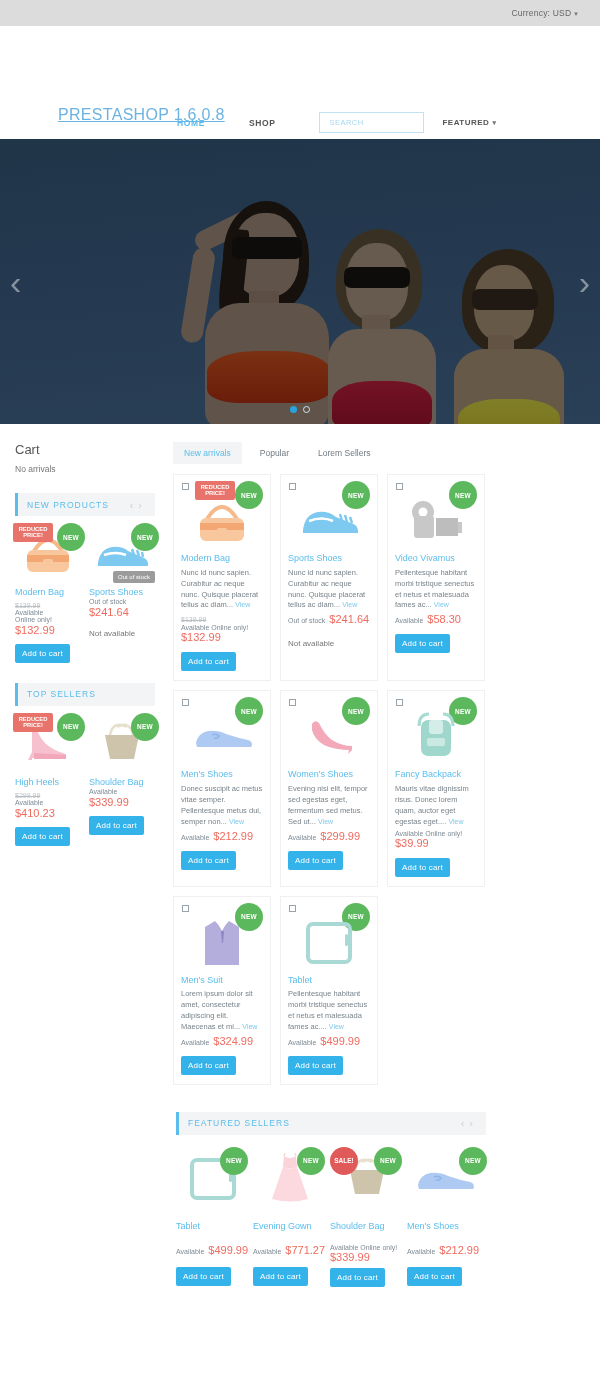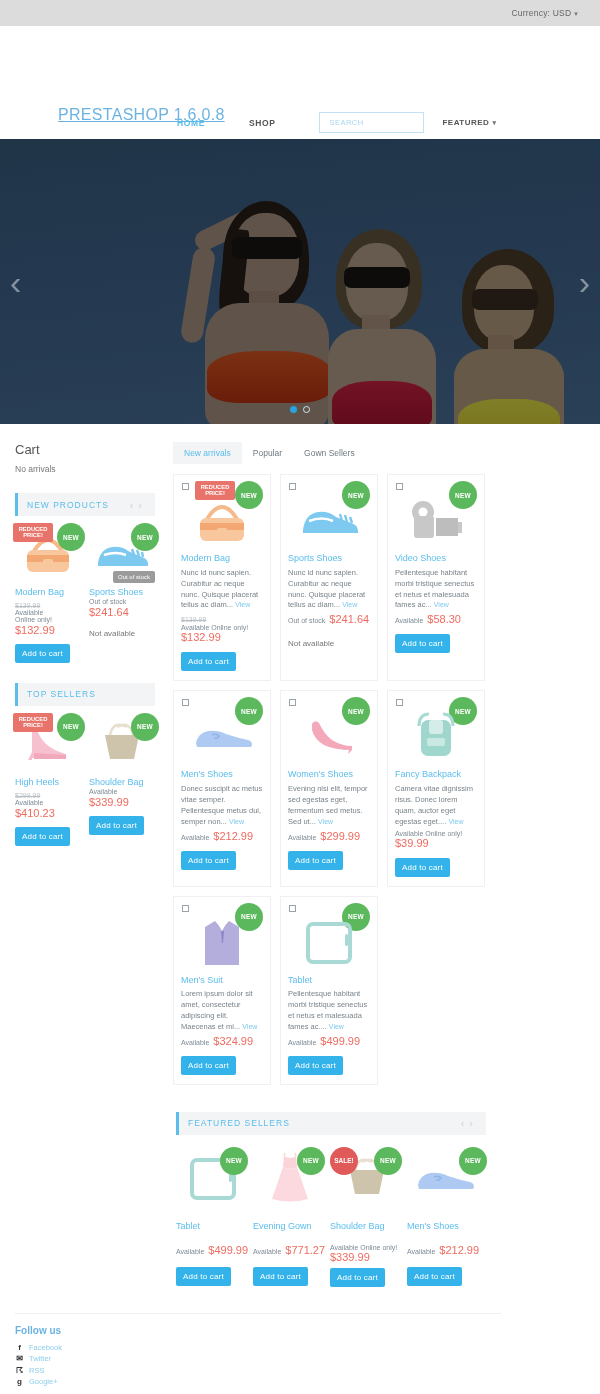--- a/index.html
+++ b/index.html
@@ -205,21 +205,21 @@
     display:flex; align-items:center; justify-content:center;
     left:-2px; top:-2px;
   }
   .badge-oos {
     position:absolute; right:0px; bottom:-2px; background:#9b9b9b; color:#fff;
     font-size:6px; padding:3px 5px; border-radius:2px; white-space:nowrap;
   }
 
   
   .content { flex:1; margin-left:18px; }
-  .tabs { display:flex; gap:0; margin-bottom:10px; }
+  .tabs { display:flex; gap:7px; margin-bottom:10px; }
   .tab {
     font-size:8.5px; padding:6px 11px; color:#6f7a82; cursor:pointer;
     background:transparent; border:none; font-family:"Liberation Sans", sans-serif;
   }
   .tab.active { background:#f2f4f5; color:#5bbdec; }
 
   .pgrid { display:flex; flex-wrap:wrap; gap:9px; }
   .pcard {
     width:98px; border:1px solid #eef0f1; background:#fff;
     padding:6px 7px 9px 7px; position:relative;
@@ -418,21 +418,21 @@
           <span class="price">$339.99</span>
           <button class="btn-cart">Add to cart</button>
         </div>
       </div>
     </div>
 
     <div class="content">
       <div class="tabs">
         <button class="tab active">New arrivals</button>
         <button class="tab">Popular</button>
-        <button class="tab">Gown Sellers</button>
+        <button class="tab">Lorem Sellers</button>
       </div>
 
       <div class="pgrid">
 
         <div class="pcard">
           <div class="pcard-top">
             <span class="pcheck"></span>
             <span class="badge-reduced" style="left:14px;top:0;">REDUCED PRICE!</span>
             <span class="badge-new" style="right:0;top:0;">NEW</span>
           </div>
@@ -484,21 +484,21 @@
           </div>
           <div class="pimg">
             <svg width="62" height="48" viewBox="0 0 62 48">
               <circle cx="18" cy="16" r="11" fill="#c8c8c8"></circle>
               <circle cx="18" cy="16" r="4.5" fill="#ffffff"></circle>
               <rect x="9" y="20" width="20" height="22" rx="3" fill="#c8c8c8"></rect>
               <rect x="31" y="22" width="22" height="18" fill="#bdbdbd"></rect>
               <rect x="53" y="26" width="4" height="11" fill="#c8c8c8"></rect>
             </svg>
           </div>
-          <a class="pname" href="#">Video Shoes</a>
+          <a class="pname" href="#">Video Vivamus</a>
           <p class="pdesc"><span>Pellentesque habitant morbi tristique senectus et netus et malesuada fames ac...</span> <a class="viewlink" href="#">View</a></p>
           <div class="pprices">
             <div class="pprice-line">
               <span class="p-avail">Available</span>
               <span class="p-price">$58.30</span>
             </div>
           </div>
           <button class="btn-cart full">Add to cart</button>
         </div>
 
@@ -554,21 +554,21 @@
           <div class="pimg">
             <svg width="58" height="52" viewBox="0 0 58 52">
               <path d="M12 16 Q12 4 22 4" fill="none" stroke="#a8dcd2" stroke-width="3"></path>
               <path d="M46 16 Q46 4 36 4" fill="none" stroke="#a8dcd2" stroke-width="3"></path>
               <rect x="14" y="10" width="30" height="36" rx="7" fill="#9fd7cc"></rect>
               <rect x="22" y="10" width="14" height="14" rx="3" fill="#ffffff" opacity=".55"></rect>
               <rect x="20" y="28" width="18" height="8" rx="2" fill="#ffffff" opacity=".45"></rect>
             </svg>
           </div>
           <a class="pname" href="#">Fancy Backpack</a>
-          <p class="pdesc"><span>Camera vitae dignissim risus. Donec lorem quam, auctor eget egestas eget....</span> <a class="viewlink" href="#">View</a></p>
+          <p class="pdesc"><span>Mauris vitae dignissim risus. Donec lorem quam, auctor eget egestas eget....</span> <a class="viewlink" href="#">View</a></p>
           <div class="pprices">
             <div class="p-avail">Available Online only!</div>
             <div class="p-price">$39.99</div>
           </div>
           <button class="btn-cart full">Add to cart</button>
         </div>
 
         <div class="pcard">
           <div class="pcard-top">
             <span class="pcheck"></span>
@@ -690,35 +690,13 @@
         <div class="fprice-row">
           <span class="p-avail">Available</span>
           <span class="p-price">$212.99</span>
         </div>
         <button class="btn-cart" style="margin-top:11px;">Add to cart</button>
       </div>
 
     </div>
   </div>
 
-  <div class="footer">
-    <h3 class="follow">Follow us</h3>
-    <ul class="social">
-      <li>
-        <span class="sicon">f</span>
-        <a href="#">Facebook</a>
-      </li>
-      <li>
-        <span class="sicon">✉</span>
-        <a href="#">Twitter</a>
-      </li>
-      <li>
-        <span class="sicon">☈</span>
-        <a href="#">RSS</a>
-      </li>
-      <li>
-        <span class="sicon">g</span>
-        <a href="#">Google+</a>
-      </li>
-    </ul>
-
-  </div>
 </div>
 
 </body></html>

